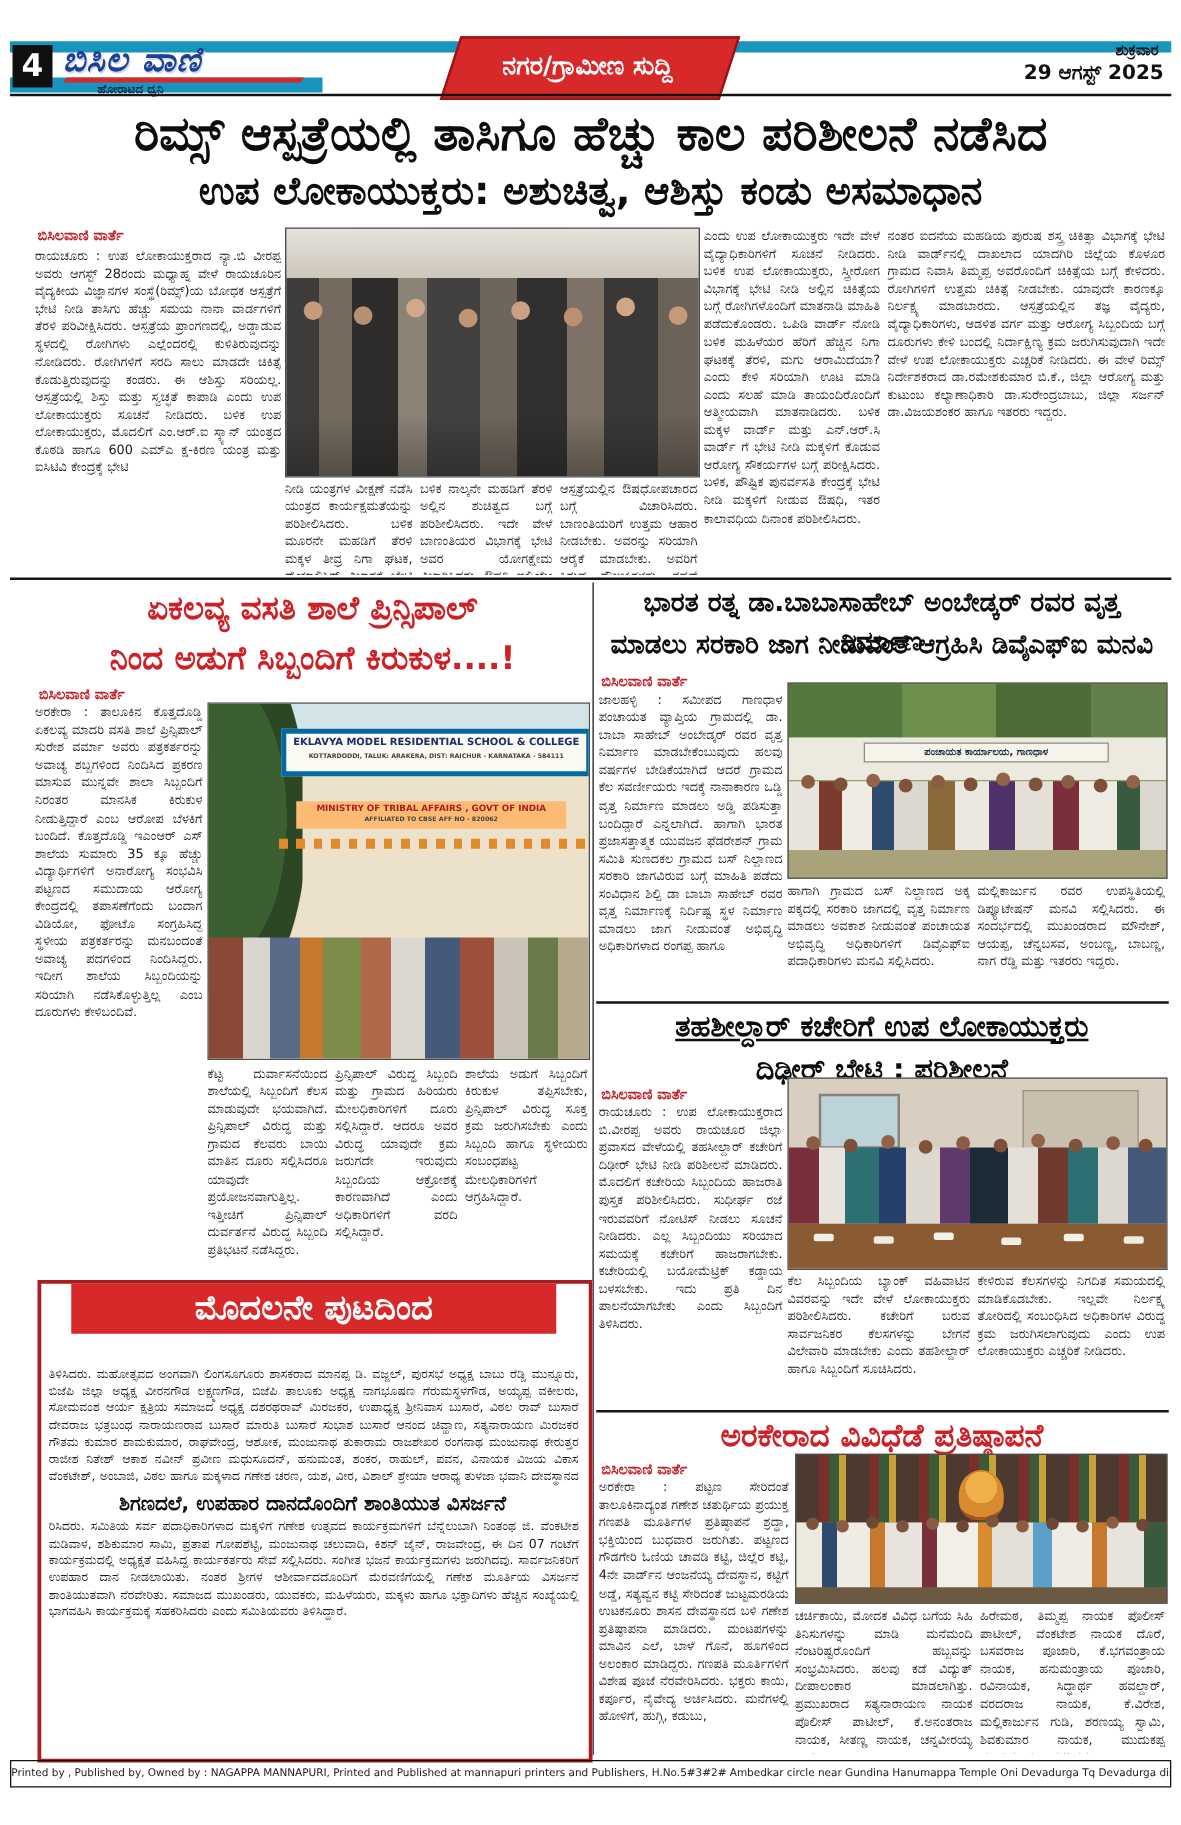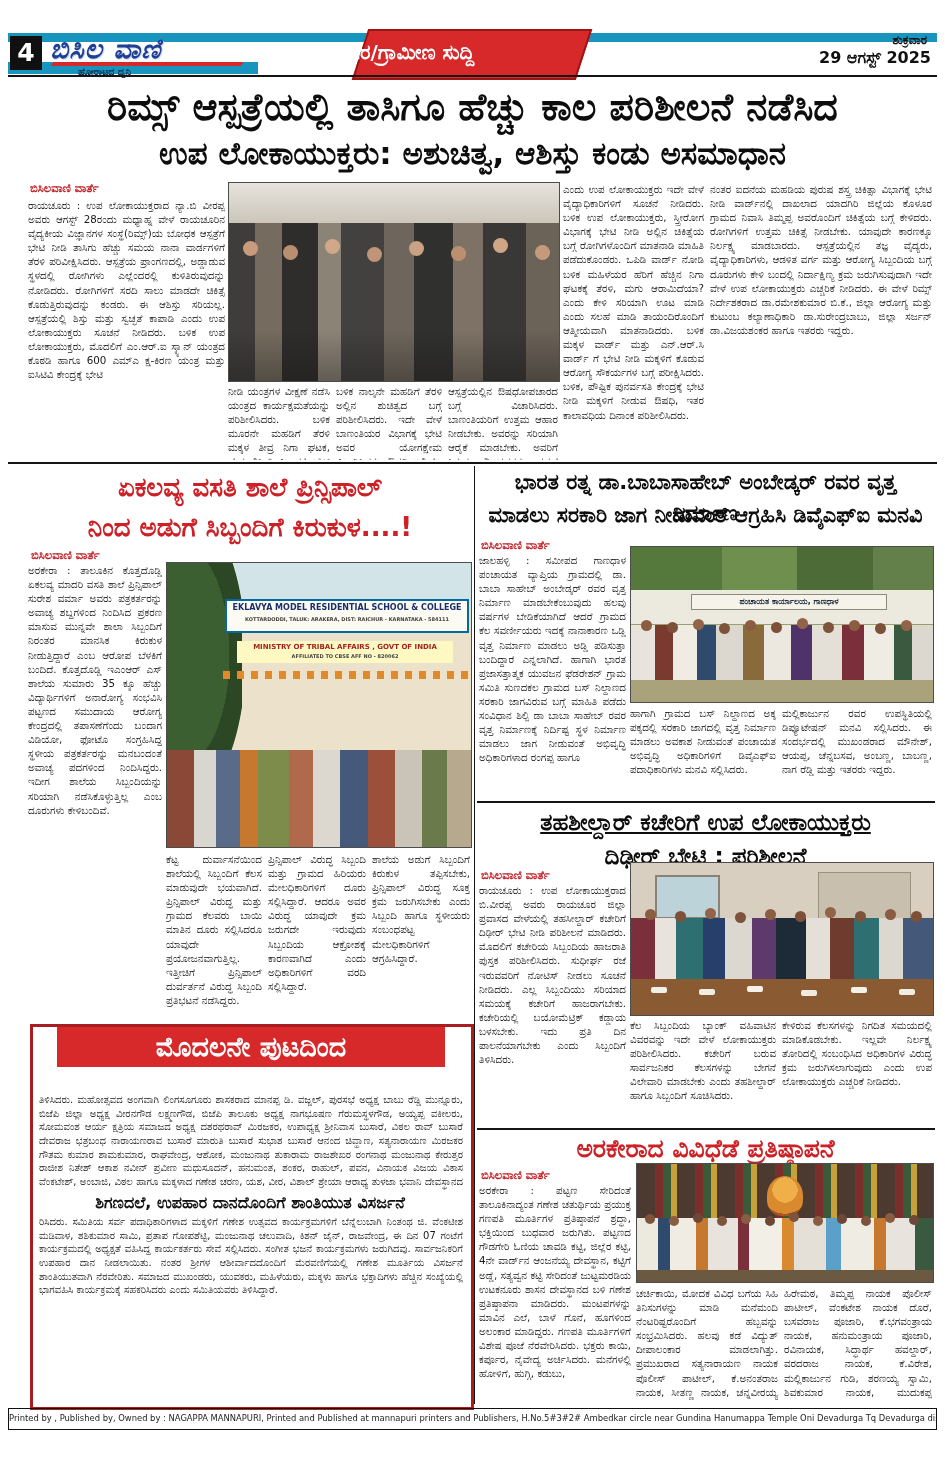--- a/index.html
+++ b/index.html
@@ -18,21 +18,21 @@
   .tealbar{position:absolute;background:#1795be;}
   #pagenum{position:absolute;left:10px;top:36px;width:32px;height:34px;background:#101010;
      color:#fff;font-size:25px;font-weight:800;text-align:center;line-height:34px;}
   #masthead{position:absolute;left:50px;top:33px;font-size:27px;font-weight:800;font-style:italic;
      color:#1d3f94;text-shadow:1px 1px 0 #cfd9ef;letter-spacing:1px;white-space:nowrap;}
   #swoosh{position:absolute;left:52px;top:62px;width:190px;height:4px;background:#d7282a;
      transform:skewX(-35deg);}
   #tagline{position:absolute;left:78px;top:66px;font-size:9.5px;font-weight:bold;color:#0c2a48;}
   #banner{position:absolute;left:360px;top:29px;width:220px;height:47px;background:#d7282a;
      transform:skewX(-18deg);border:2px solid #9e1414;}
-  #banner-txt{position:absolute;left:338px;top:40px;width:264px;color:#ffffff;
+  #banner-txt{position:absolute;left:338px;top:40px;width:264px;text-align:center;color:#ffffff;
      font-size:20px;font-weight:800;}
   #weekday{position:absolute;right:18px;top:33px;font-size:12px;font-weight:700;color:#111;text-align:left;}
   #dateline{position:absolute;right:14px;top:48px;font-size:16px;font-weight:800;color:#111;text-align:right;}
   
   #redbox{position:absolute;left:30px;top:1024px;width:438px;height:380px;border:3px solid #a81d1f;background:#fff;}
   #redbox-banner{position:absolute;left:24px;top:0px;width:388px;height:40px;background:#d7282a;
      color:#fff;font-size:27px;font-weight:800;text-align:center;line-height:40px;}
   .sub-bold{position:absolute;font-weight:800;color:#101010;text-align:center;}
   #footer{position:absolute;left:8px;top:1408px;width:927px;height:20px;border:1.5px solid #101010;
      font-size:8.4px;line-height:19px;text-align:center;color:#1c1c1c;overflow:hidden;white-space:nowrap;}
@@ -80,25 +80,25 @@
   <div class="rule" style="left:474px;top:466px;width:1px;height:938px;"></div>
 
   <div class="h-red" style="left:30px;top:468px;width:440px;font-size:26px;line-height:38px;">ಏಕಲವ್ಯ ವಸತಿ ಶಾಲೆ ಪ್ರಿನ್ಸಿಪಾಲ್</div>
   <div class="h-red" style="left:30px;top:508px;width:440px;font-size:26px;line-height:38px;">ನಿಂದ ಅಡುಗೆ ಸಿಬ್ಬಂದಿಗೆ ಕಿರುಕುಳ....!</div>
   <div class="by" style="left:31px;top:548px;">ಬಿಸಿಲವಾಣಿ ವಾರ್ತೆ</div>
   <div class="t" style="left:28px;top:563px;width:134px;height:450px;">ಅರಕೇರಾ : ತಾಲೂಕಿನ ಕೊತ್ತದೊಡ್ಡಿ ಏಕಲವ್ಯ ಮಾದರಿ ವಸತಿ ಶಾಲೆ ಪ್ರಿನ್ಸಿಪಾಲ್ ಸುರೇಶ ವರ್ಮಾ ಅವರು ಪತ್ರಕರ್ತರನ್ನು ಅವಾಚ್ಯ ಶಬ್ದಗಳಿಂದ ನಿಂದಿಸಿದ ಪ್ರಕರಣ ಮಾಸುವ ಮುನ್ನವೇ ಶಾಲಾ ಸಿಬ್ಬಂದಿಗೆ ನಿರಂತರ ಮಾನಸಿಕ ಕಿರುಕುಳ ನೀಡುತ್ತಿದ್ದಾರೆ ಎಂಬ ಆರೋಪ ಬೆಳಕಿಗೆ ಬಂದಿದೆ. ಕೊತ್ತದೊಡ್ಡಿ ಇಎಂಆರ್ ಎಸ್ ಶಾಲೆಯ ಸುಮಾರು 35 ಕ್ಕೂ ಹೆಚ್ಚು ವಿದ್ಯಾರ್ಥಿಗಳಿಗೆ ಅನಾರೋಗ್ಯ ಸಂಭವಿಸಿ ಪಟ್ಟಣದ ಸಮುದಾಯ ಆರೋಗ್ಯ ಕೇಂದ್ರದಲ್ಲಿ ತಪಾಸಣೆಗೆಂದು ಬಂದಾಗ ವಿಡಿಯೋ, ಫೋಟೊ ಸಂಗ್ರಹಿಸಿದ್ದ ಸ್ಥಳೀಯ ಪತ್ರಕರ್ತರನ್ನು ಮನಬಂದಂತೆ ಅವಾಚ್ಯ ಪದಗಳಿಂದ ನಿಂದಿಸಿದ್ದರು. ಇದೀಗ ಶಾಲೆಯ ಸಿಬ್ಬಂದಿಯನ್ನು ಸರಿಯಾಗಿ ನಡೆಸಿಕೊಳ್ಳುತ್ತಿಲ್ಲ ಎಂಬ ದೂರುಗಳು ಕೇಳಿಬಂದಿವೆ.</div>
 
   <div class="photo" style="left:166px;top:562px;width:304px;height:284px;background:#ece2cc;">
     <div class="abs" style="left:0;top:0;width:100%;height:14%;background:#d3e4e9;"></div>
     <div class="abs" style="left:-20px;top:0;width:95px;height:230px;background:radial-gradient(ellipse at 40% 40%,#3c5f31 0 55%,#2c4724 55% 75%,rgba(0,0,0,0) 76%);"></div>
-    <div class="abs" style="left:58px;top:36px;width:240px;height:30px;background:#fbfaf3;border:2px solid #0369a1;">
+    <div class="abs" style="left:58px;top:20px;width:240px;height:30px;background:#fbfaf3;border:4px solid #0369a1;">
       <div class="boardtxt" style="left:2px;top:2px;width:236px;font-size:8px;color:#1b2f6b;">EKLAVYA MODEL RESIDENTIAL SCHOOL &amp; COLLEGE</div>
       <div class="boardtxt" style="left:2px;top:15px;width:236px;font-size:5px;color:#45423a;">KOTTARDODDI, TALUK: ARAKERA, DIST: RAICHUR - KARNATAKA - 584111</div>
     </div>
-    <div class="abs" style="left:70px;top:78px;width:216px;height:22px;background:#fef9c3;">
+    <div class="abs" style="left:70px;top:78px;width:216px;height:22px;background:#fdba74;">
       <div class="boardtxt" style="left:2px;top:2px;width:212px;font-size:7px;color:#a32222;">MINISTRY OF TRIBAL AFFAIRS , GOVT OF INDIA</div>
       <div class="boardtxt" style="left:2px;top:12px;width:212px;font-size:5px;color:#444;">AFFILIATED TO CBSE AFF NO - 820062</div>
     </div>
     <div class="abs" style="left:56px;top:108px;width:250px;height:8px;background:repeating-linear-gradient(90deg,#e08a2a 0 7px,rgba(0,0,0,0) 7px 14px);"></div>
     <div class="abs" style="left:0;bottom:0;width:100%;height:34%;background:
          linear-gradient(90deg,#8a4836 0 9%,#d9d5cf 9% 16%,#5a6b8a 16% 24%,#c7782f 24% 30%,#7d8c4a 30% 40%,#b06a4b 40% 48%,#ddd8cf 48% 57%,#45597a 57% 66%,#9c4f3a 66% 75%,#c9c3b8 75% 84%,#6b7a4a 84% 92%,#b7a98e 92% 100%);"></div>
   </div>
 
   <div class="t" style="left:166px;top:852px;width:96px;height:160px;">ಕೆಟ್ಟ ದುರ್ವಾಸನೆಯಿಂದ ಶಾಲೆಯಲ್ಲಿ ಸಿಬ್ಬಂದಿಗೆ ಕೆಲಸ ಮಾಡುವುದೇ ಭಯವಾಗಿದೆ. ಪ್ರಿನ್ಸಿಪಾಲ್ ವಿರುದ್ಧ ಮತ್ತು ಗ್ರಾಮದ ಕೆಲವರು ಬಾಯಿ ಮಾತಿನ ದೂರು ಸಲ್ಲಿಸಿದರೂ ಯಾವುದೇ ಪ್ರಯೋಜನವಾಗುತ್ತಿಲ್ಲ. ಇತ್ತೀಚಿಗೆ ಪ್ರಿನ್ಸಿಪಾಲ್ ದುರ್ವರ್ತನೆ ವಿರುದ್ಧ ಸಿಬ್ಬಂದಿ ಪ್ರತಿಭಟನೆ ನಡೆಸಿದ್ದರು.</div>
   <div class="t" style="left:268px;top:852px;width:98px;height:160px;">ಪ್ರಿನ್ಸಿಪಾಲ್ ವಿರುದ್ಧ ಸಿಬ್ಬಂದಿ ಮತ್ತು ಗ್ರಾಮದ ಹಿರಿಯರು ಮೇಲಧಿಕಾರಿಗಳಿಗೆ ದೂರು ಸಲ್ಲಿಸಿದ್ದಾರೆ. ಆದರೂ ಅವರ ವಿರುದ್ಧ ಯಾವುದೇ ಕ್ರಮ ಜರುಗದೇ ಇರುವುದು ಸಿಬ್ಬಂದಿಯ ಆಕ್ರೋಶಕ್ಕೆ ಕಾರಣವಾಗಿದೆ ಎಂದು ಅಧಿಕಾರಿಗಳಿಗೆ ವರದಿ ಸಲ್ಲಿಸಿದ್ದಾರೆ.</div>

